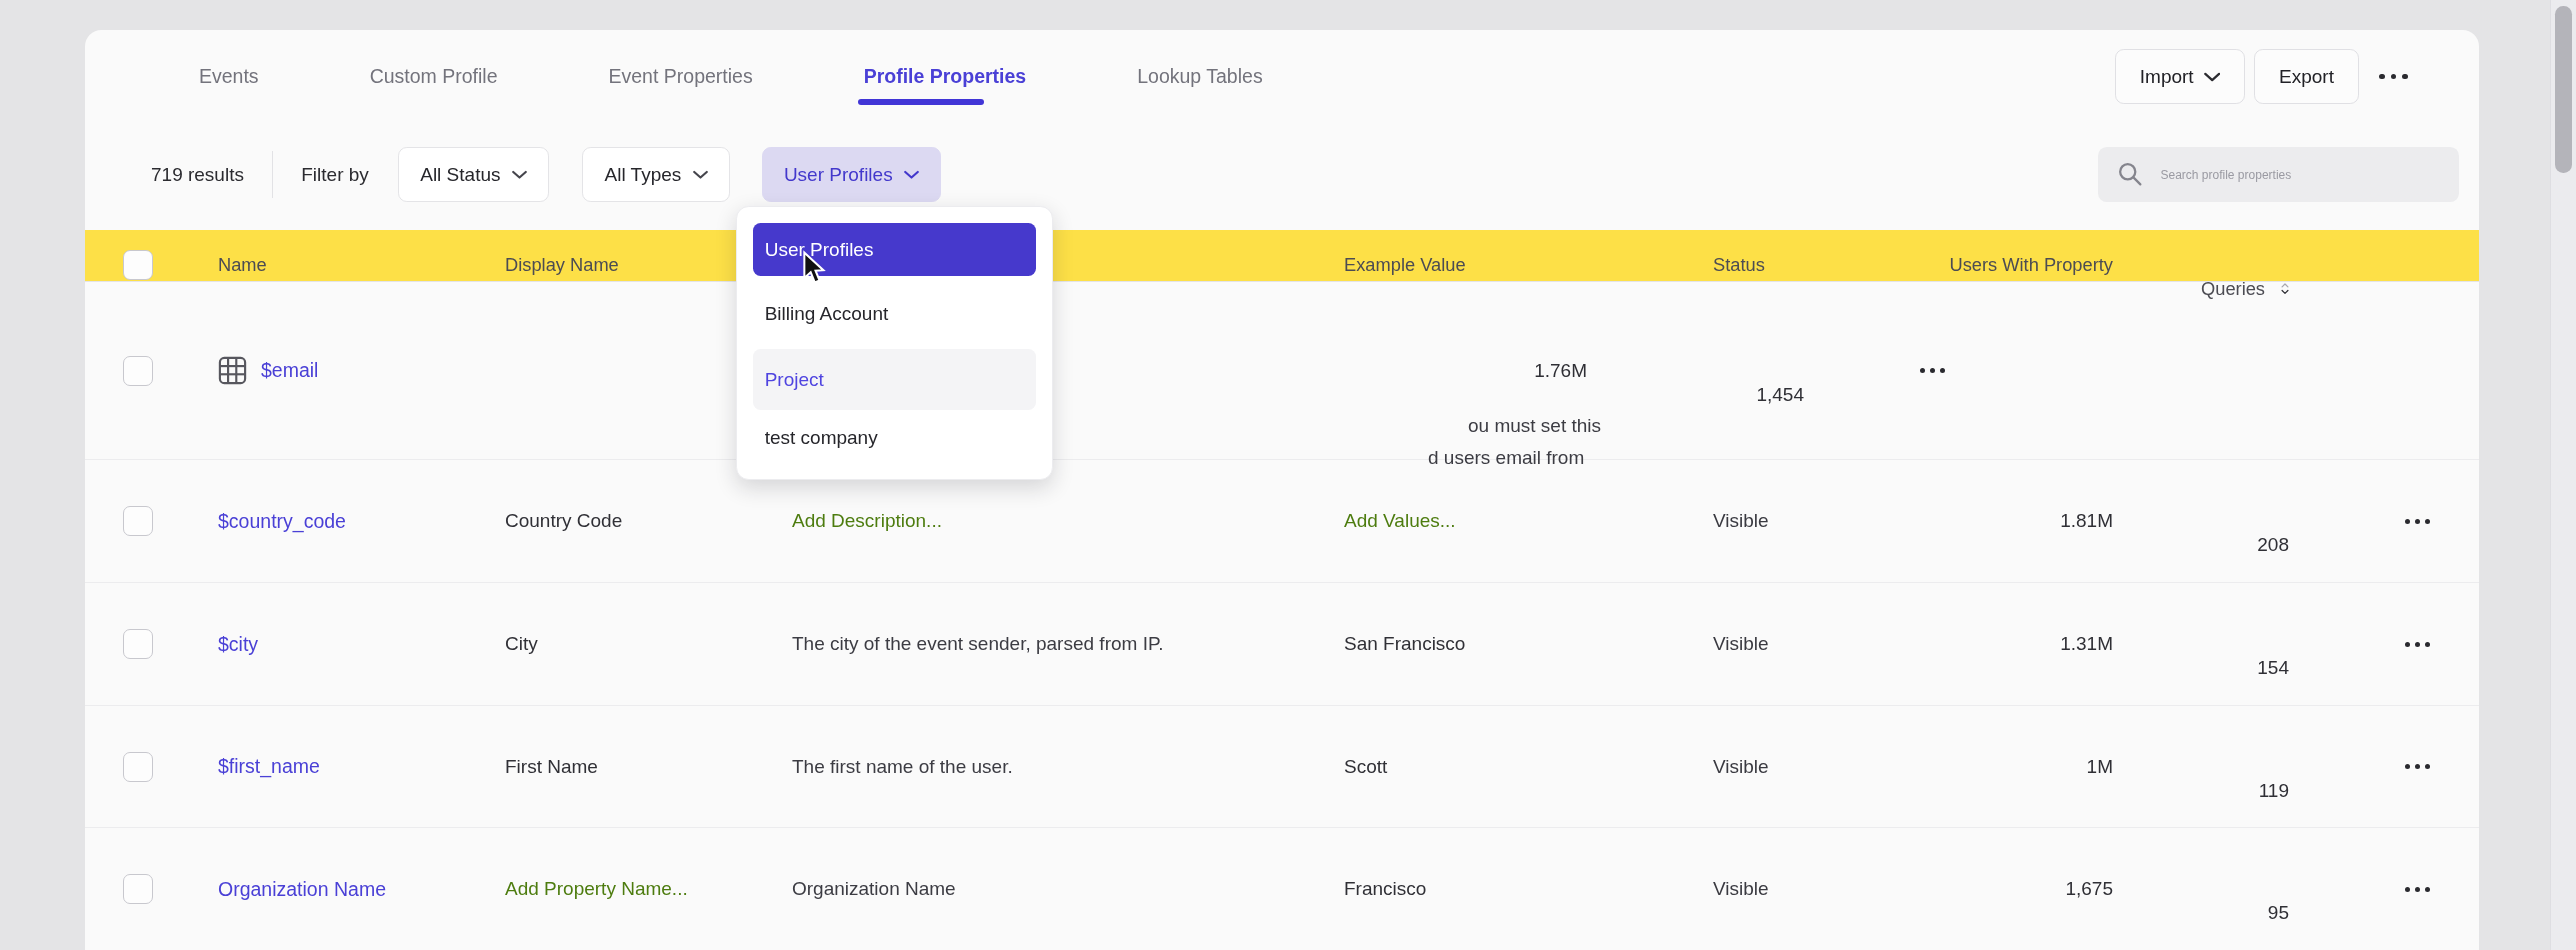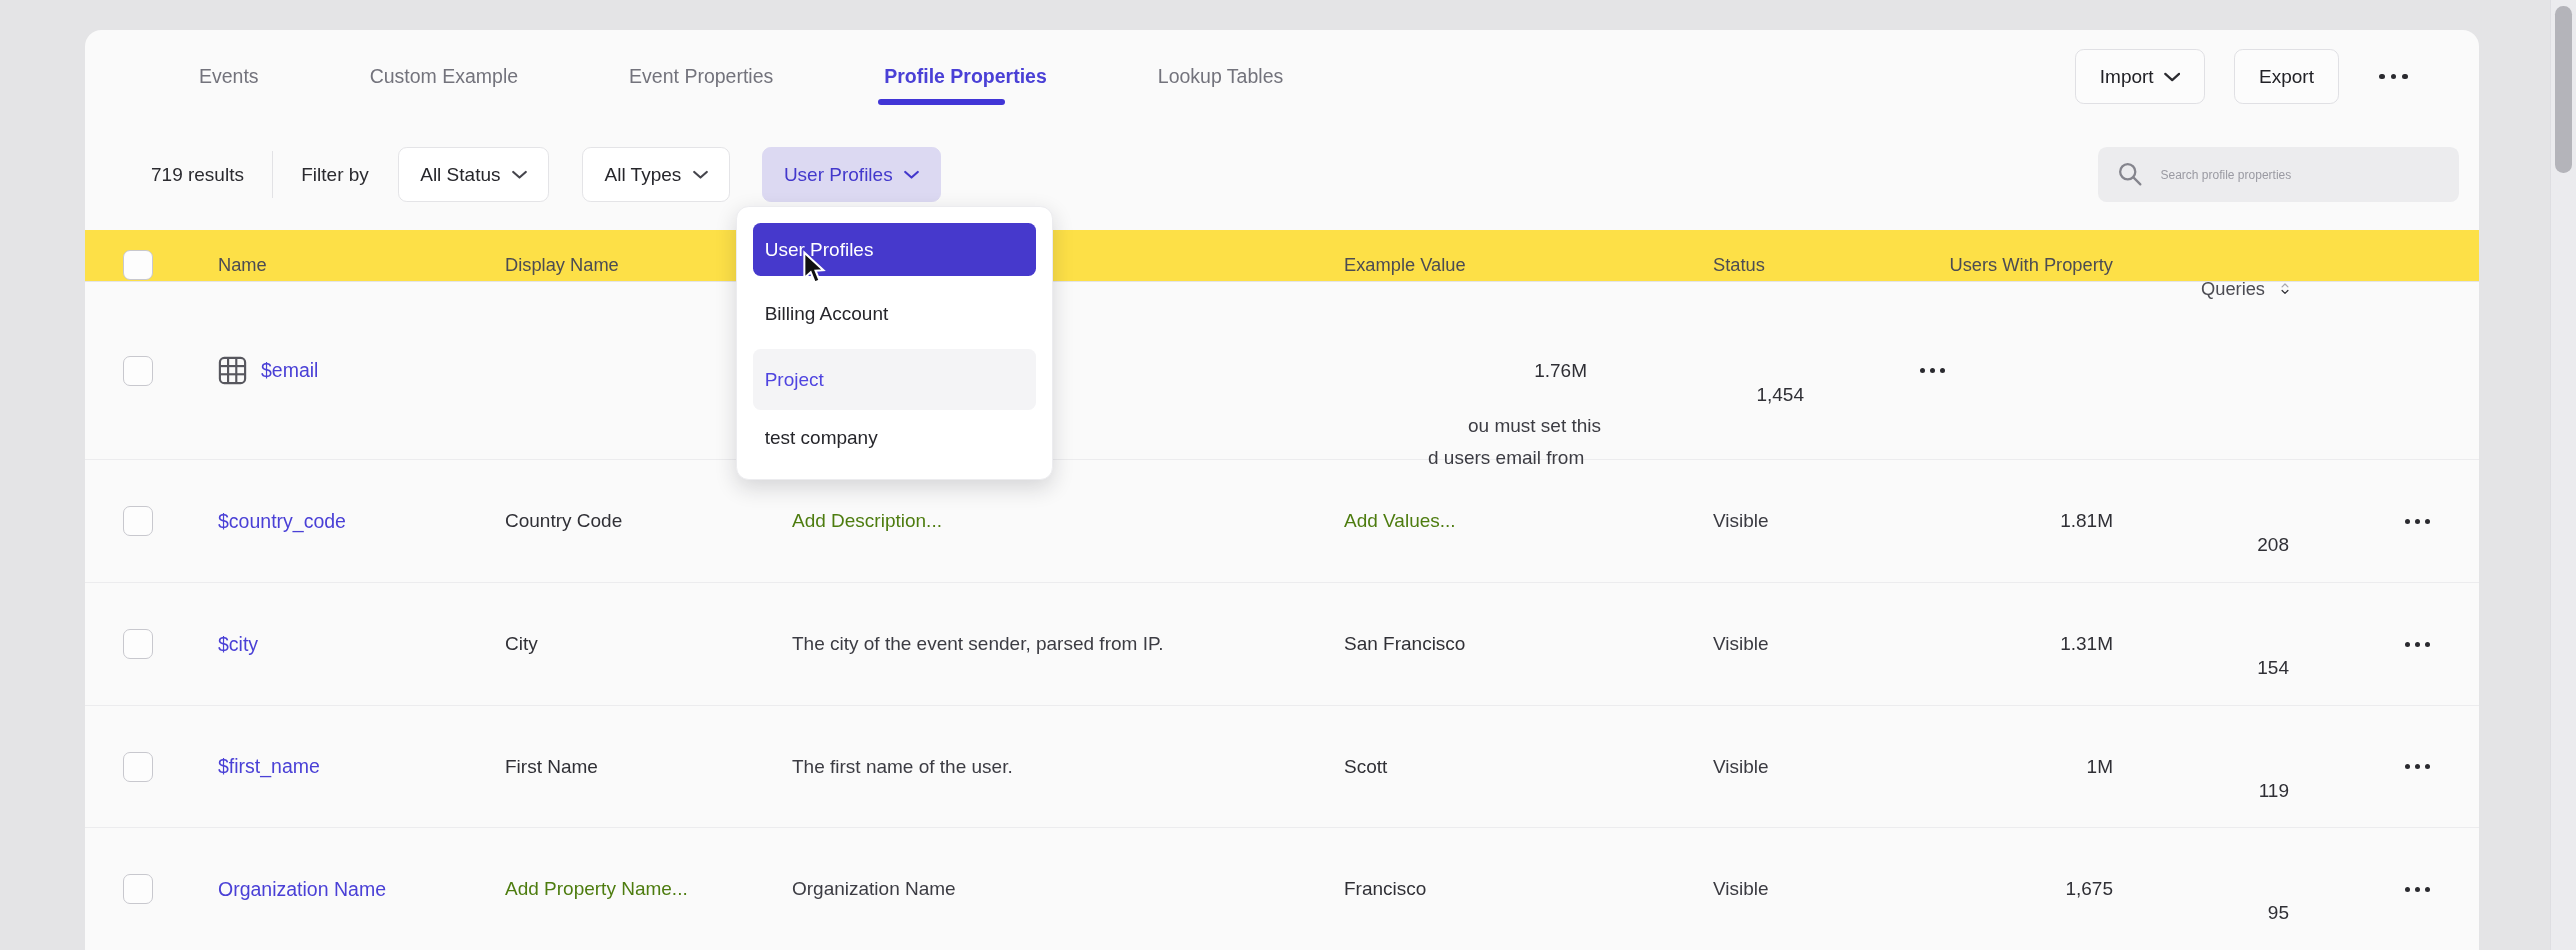--- a/index.html
+++ b/index.html
@@ -15,21 +15,21 @@
     position:absolute;left:85px;top:30px;width:2394px;height:921px;
     background:#fafafa;border-radius:16.4px 16.4px 0 0;
   }
   
   .tabs{position:absolute;top:33px;left:66px;display:flex;gap:63px;}
   .tab{display:flex;flex-direction:column;align-items:center;cursor:pointer;}
   .tab .lbl{font-size:19.5px;color:#73737c;font-weight:500;line-height:26.5px;margin-left:48px;}
   .tab.active .lbl{color:#4a40d6;font-weight:700;}
   .tab .bar{height:6.3px;border-radius:3.8px;margin-top:9.5px;width:60%;background:transparent;}
   .tab.active .bar{background:#4135d6;}
-  .toolbar{position:absolute;top:19px;right:60px;display:flex;align-items:center;gap:29px;}
+  .toolbar{position:absolute;top:19px;right:60px;display:flex;align-items:center;gap:9px;}
   .btn{
     height:53px;display:flex;align-items:center;justify-content:center;gap:10px;
     background:#fcfcfc;border:1.3px solid #e0e0e4;border-radius:8.8px;
     font-size:19px;font-weight:500;color:#222227;padding:0 24px;cursor:pointer;
   }
   .more{display:flex;gap:5.7px;align-items:center;padding:0 11.3px;height:53px;cursor:pointer;}
   .more i{width:5.7px;height:5.7px;border-radius:50%;background:#2a2a2f;display:block;}
   
   .filterbar{position:absolute;top:117px;left:66px;right:20px;height:55px;display:flex;align-items:center;}
   .results{font-size:19px;font-weight:500;color:#2b2b30;}
@@ -111,21 +111,21 @@
 <body>
 
 <div class="card">
 
   <div class="tabs">
     <div class="tab">
       <span class="lbl">Events</span>
         <span class="bar"></span>
     </div>
     <div class="tab">
-      <span class="lbl">Custom Example</span>
+      <span class="lbl">Custom Profile</span>
         <span class="bar"></span>
     </div>
     <div class="tab">
       <span class="lbl">Event Properties</span>
         <span class="bar"></span>
     </div>
     <div class="tab active">
       <span class="lbl">Profile Properties</span>
         <span class="bar"></span>
     </div>

